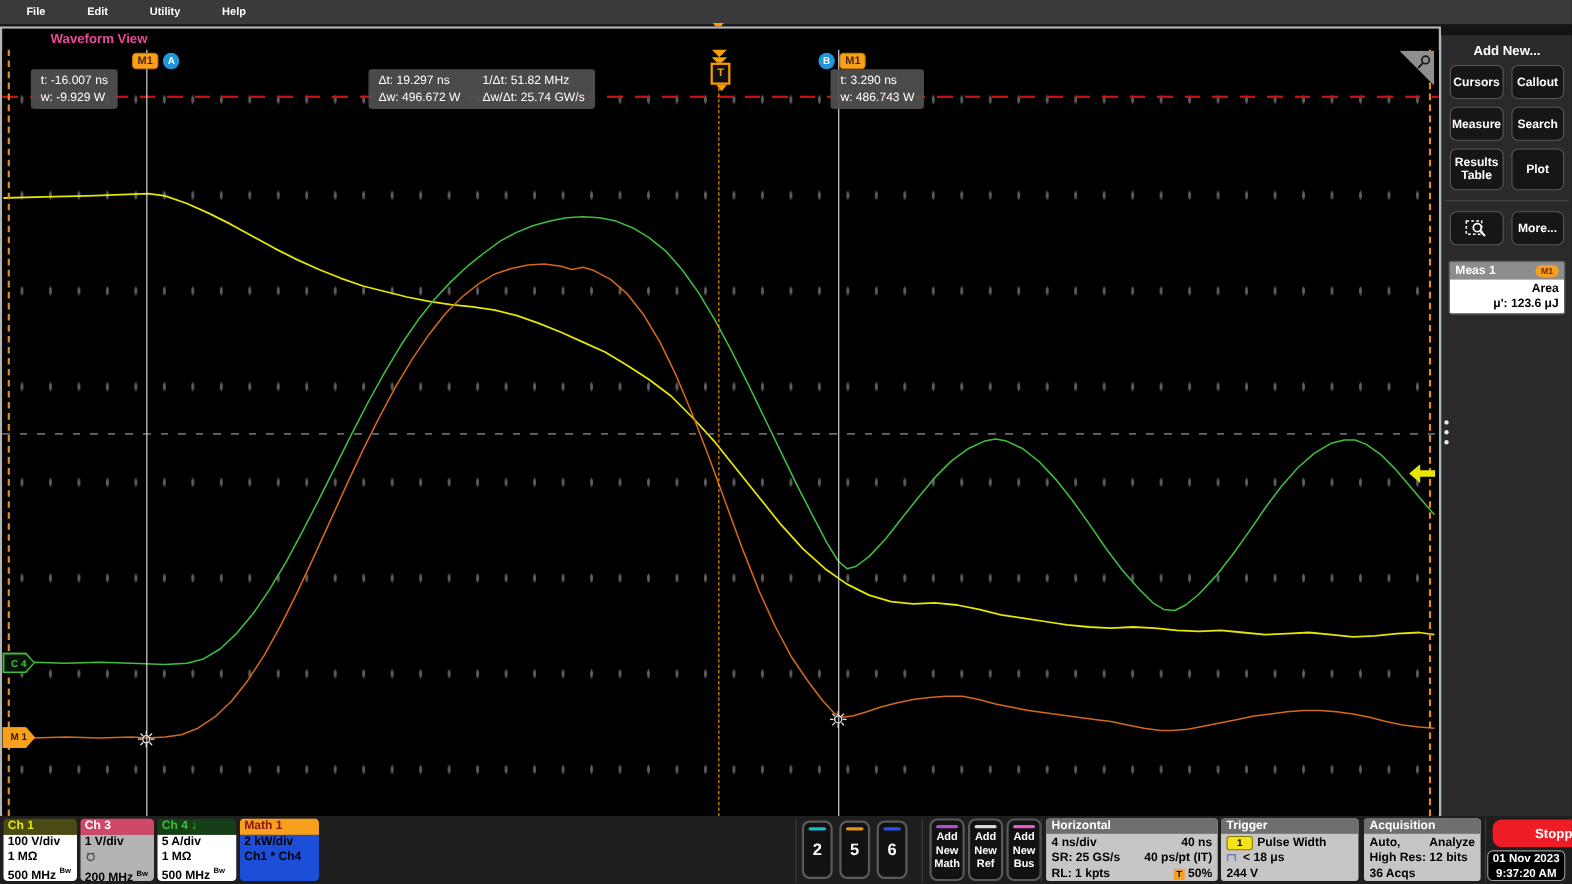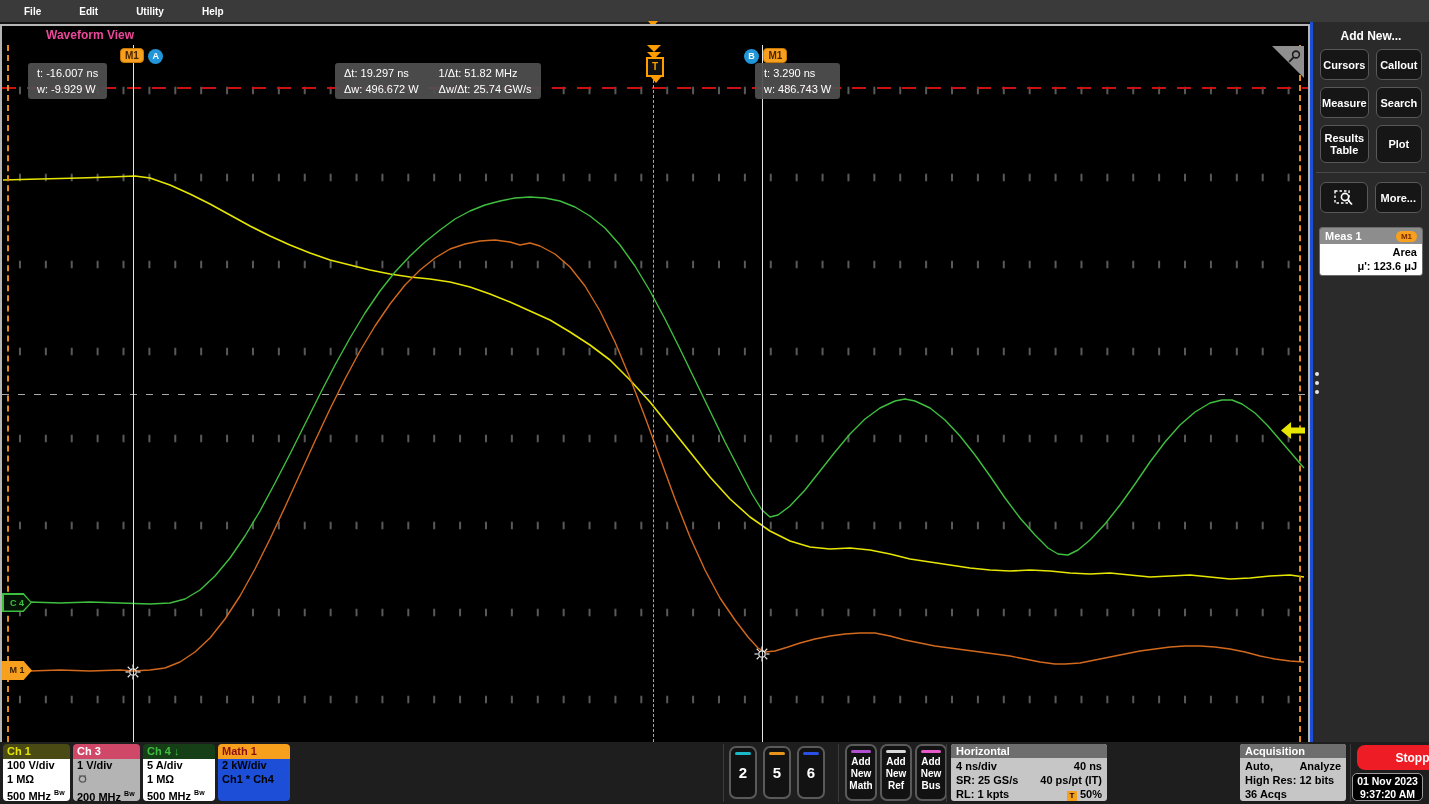--- a/index.html
+++ b/index.html
@@ -47,21 +47,21 @@
   .chev{left:645px;width:0;height:0;border-left:7px solid transparent;border-right:7px solid transparent;border-top:7px solid #ff9d00;}
   .tag{width:30px;height:19px;clip-path:polygon(0 0,72% 0,100% 50%,72% 100%,0 100%);
     font-size:9px;font-weight:bold;text-align:center;line-height:19px;}
   .tag .inner{position:absolute;left:1.5px;top:1.5px;right:1.5px;bottom:1.5px;
     clip-path:polygon(0 0,72% 0,100% 50%,72% 100%,0 100%);line-height:16px;}
   .yarrow{left:1279px;top:377px;width:24px;height:17px;background:#e6e600;
     clip-path:polygon(0 50%,42% 0,42% 33%,100% 33%,100% 67%,42% 67%,42% 100%);}
   .corner{left:1270px;top:1px;width:32px;height:32px;background:#8f8f8f;clip-path:polygon(0 0,100% 0,100% 100%);}
   .corner svg{position:absolute;right:2px;top:3px;}
   
-  .sidebar{left:1310px;top:22px;width:119px;height:720px;background:#2a2a2a;border-left:3px solid #1d4ed8;box-sizing:border-box;}
+  .sidebar{left:1310px;top:32px;width:119px;height:720px;background:#2a2a2a;border-left:1px solid #1d4ed8;box-sizing:border-box;}
   .dots3{position:absolute;left:2px;top:350px;display:flex;flex-direction:column;gap:5px;}
   .dots3 i{width:4px;height:4px;border-radius:50%;background:#e8e8e8;}
   .sb-title{color:#fff;font-size:12px;font-weight:bold;text-align:center;padding:7px 0 6px;}
   .sb-grid{display:grid;grid-template-columns:1fr 1fr;gap:7px;padding:0 7px;}
   .sb-btn{background:#161616;border:1px solid #585858;border-radius:6px;color:#fff;font-size:11px;font-weight:bold;
     min-height:27px;display:flex;align-items:center;justify-content:center;text-align:center;line-height:12px;padding:1px;}
   .sb-divider{height:1px;background:#4a4a4a;margin:9px 3px;}
   .card{margin:8px 6px 0;border-radius:3px;overflow:hidden;border:1px solid #6a6a6a;}
   .card-head{background:#8d8d8d;color:#fff;font-size:11px;font-weight:bold;height:16px;line-height:16px;
     padding:0 5px;display:flex;justify-content:space-between;align-items:center;}
@@ -335,20 +335,33 @@
           <span>SR: 25 GS/s</span>
           <span>40 ps/pt (IT)</span>
         </div>
       <div class="prow">
           <span>RL: 1 kpts</span>
         <span><span class="t-ico">T</span><span>50%</span></span>
         </div>
     </div>
   </div>
 
+  <div class="panel" style="left:1110px;width:125px">
+    <div class="panel-head">Trigger</div>
+    <div class="panel-body">
+      <div><span class="trig-pill">1</span><span>Pulse Width</span></div>
+      <div>
+        <svg width="12" height="10" viewBox="0 0 12 10" style="vertical-align:-1px">
+          <path d="M1,9 V3 H8 V9" fill="none" stroke="#7880c0" stroke-width="1.4"></path>
+        </svg>
+        <span>&lt; 18 μs</span>
+      </div>
+      <div>244 V</div>
+    </div>
+  </div>
 
   <div class="panel" style="left:1240px;width:106px">
     <div class="panel-head">Acquisition</div>
     <div class="panel-body">
       <div class="prow">
           <span>Auto,</span>
           <span>Analyze</span>
         </div>
       <div>High Res: 12 bits</div>
       <div>36 Acqs</div>

